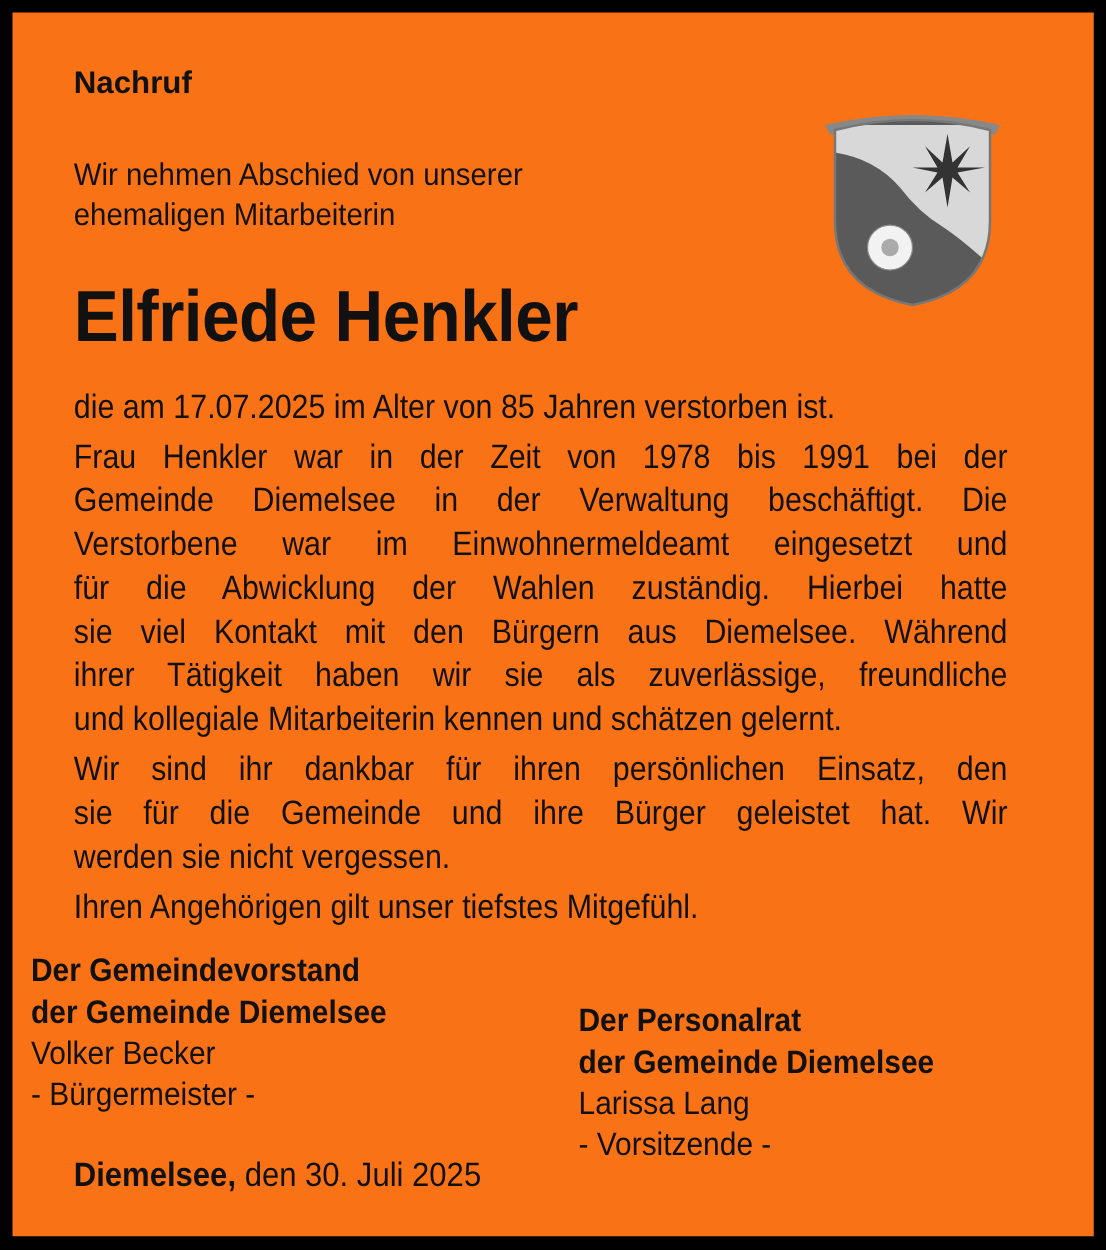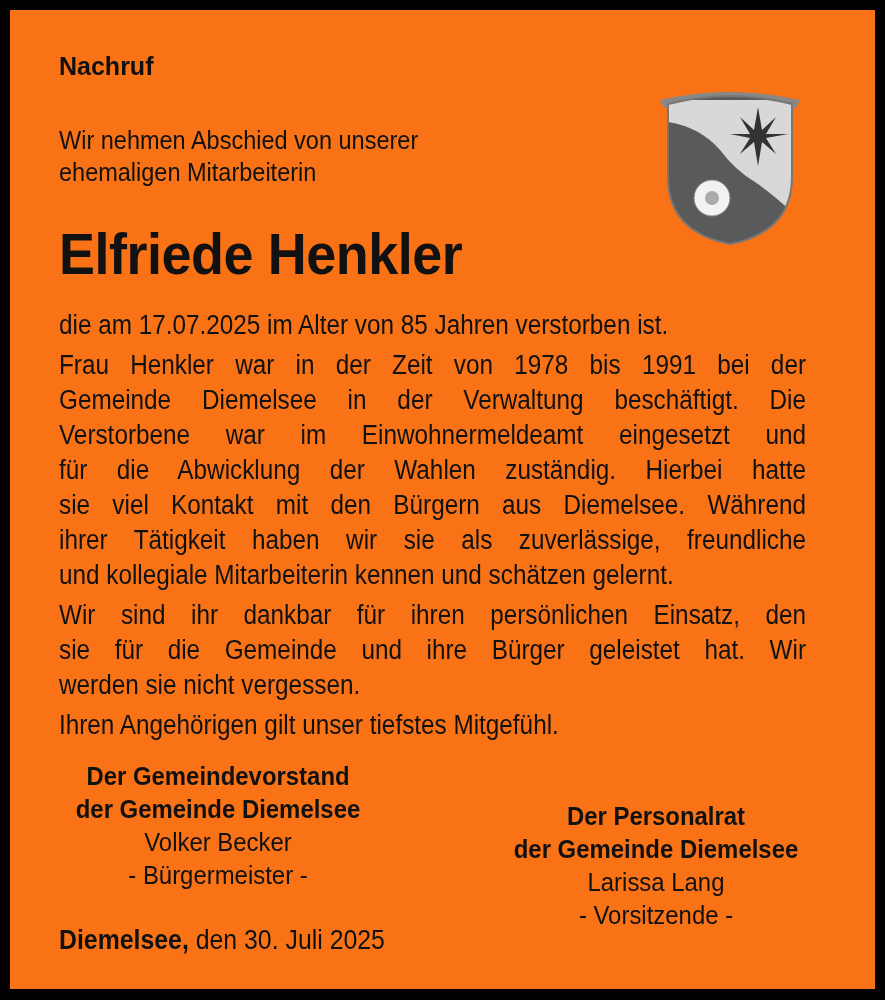--- a/index.html
+++ b/index.html
@@ -5,21 +5,21 @@
   html,body{margin:0;padding:0;}
   body{width:885px;height:1000px;background:#000;position:relative;overflow:hidden;font-family:"Liberation Sans",sans-serif;color:#111;}
   .page{position:absolute;left:10px;top:10px;width:865px;height:979px;background:#f97316;}
   .abs{position:absolute;white-space:nowrap;}
   .b{font-weight:bold;}
   .label{left:49px;top:42px;font-size:25px;}
   .intro{left:49px;font-size:25px;transform-origin:0 0;transform:scaleX(0.94);}
   .name{left:49px;top:210px;font-size:58px;font-weight:bold;transform-origin:0 0;transform:scaleX(0.93);letter-spacing:-0.5px;}
   .line{left:49px;width:830px;font-size:27px;text-align:justify;text-align-last:justify;transform-origin:0 0;transform:scaleX(0.9);}
   .line.last{text-align-last:left;}
-  .sig{width:420px;text-align:center;font-size:26px;line-height:33px;}
+  .sig{width:420px;font-size:26px;line-height:33px;}
   .sig .n{transform:scaleX(0.92);display:block;}
   .footer{left:49px;top:915px;font-size:27px;transform-origin:0 0;transform:scaleX(0.92);}
   .crest{position:absolute;left:640px;top:72px;}
 </style>
 </head>
 <body>
 
 <div class="page">
   <div class="abs label b">Nachruf</div>
   <div class="abs intro" style="top:116px">Wir nehmen Abschied von unserer</div>

